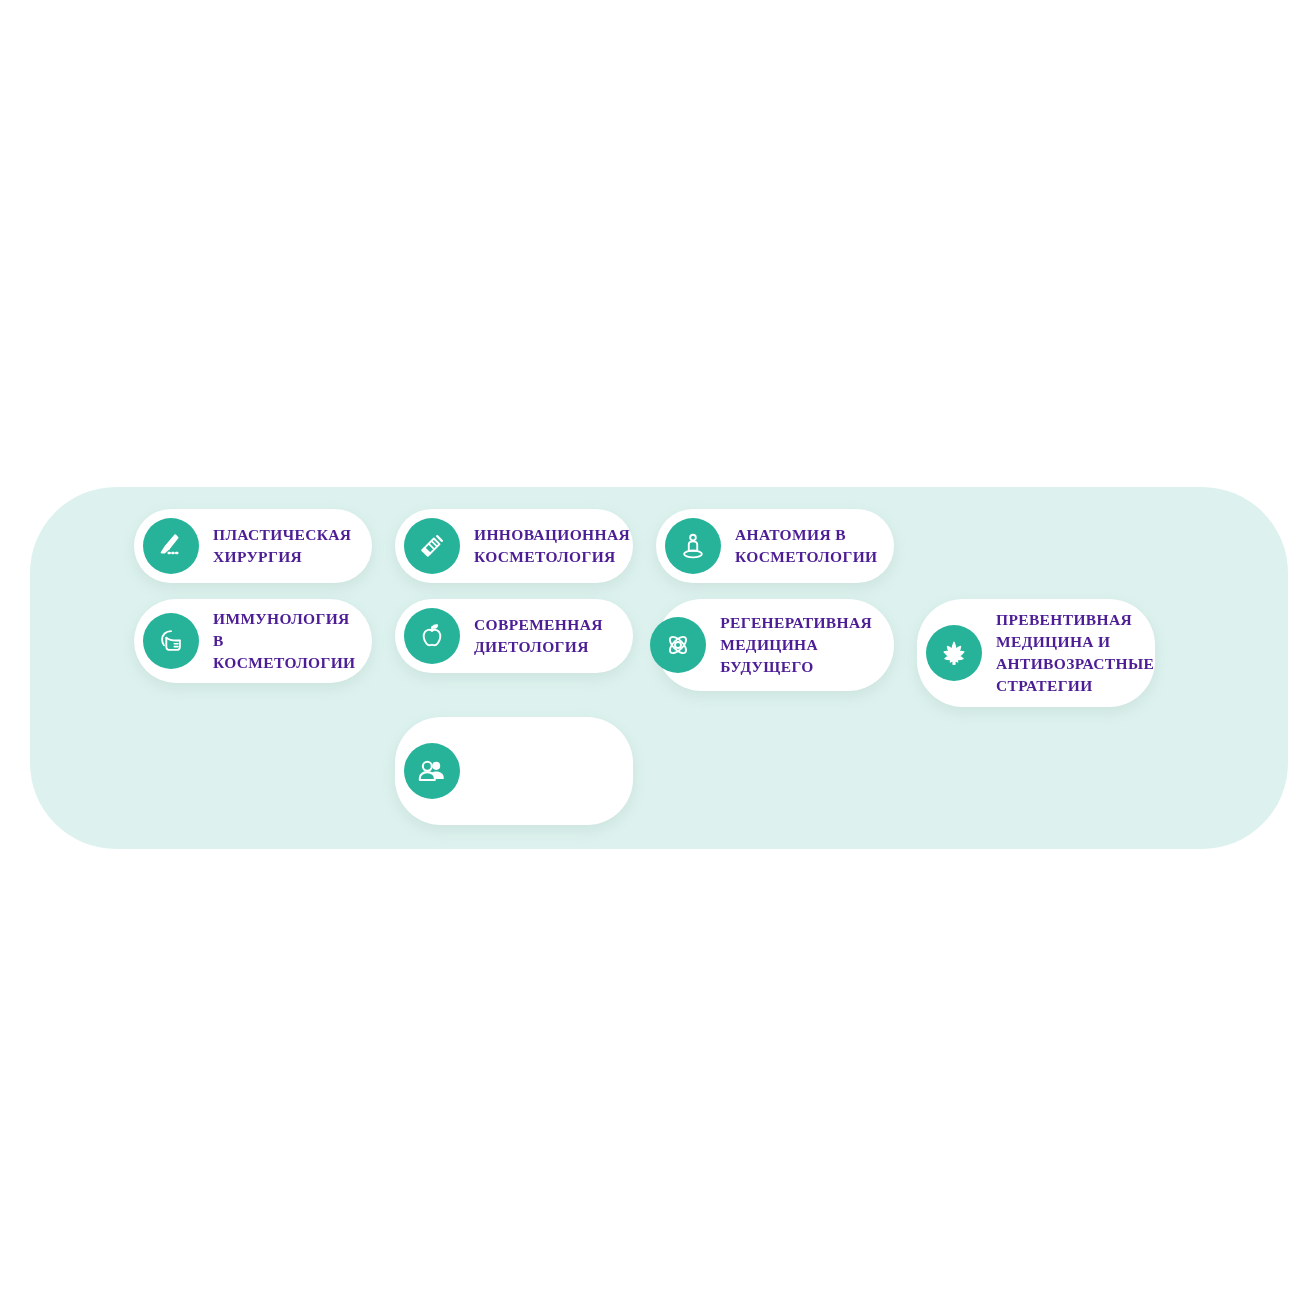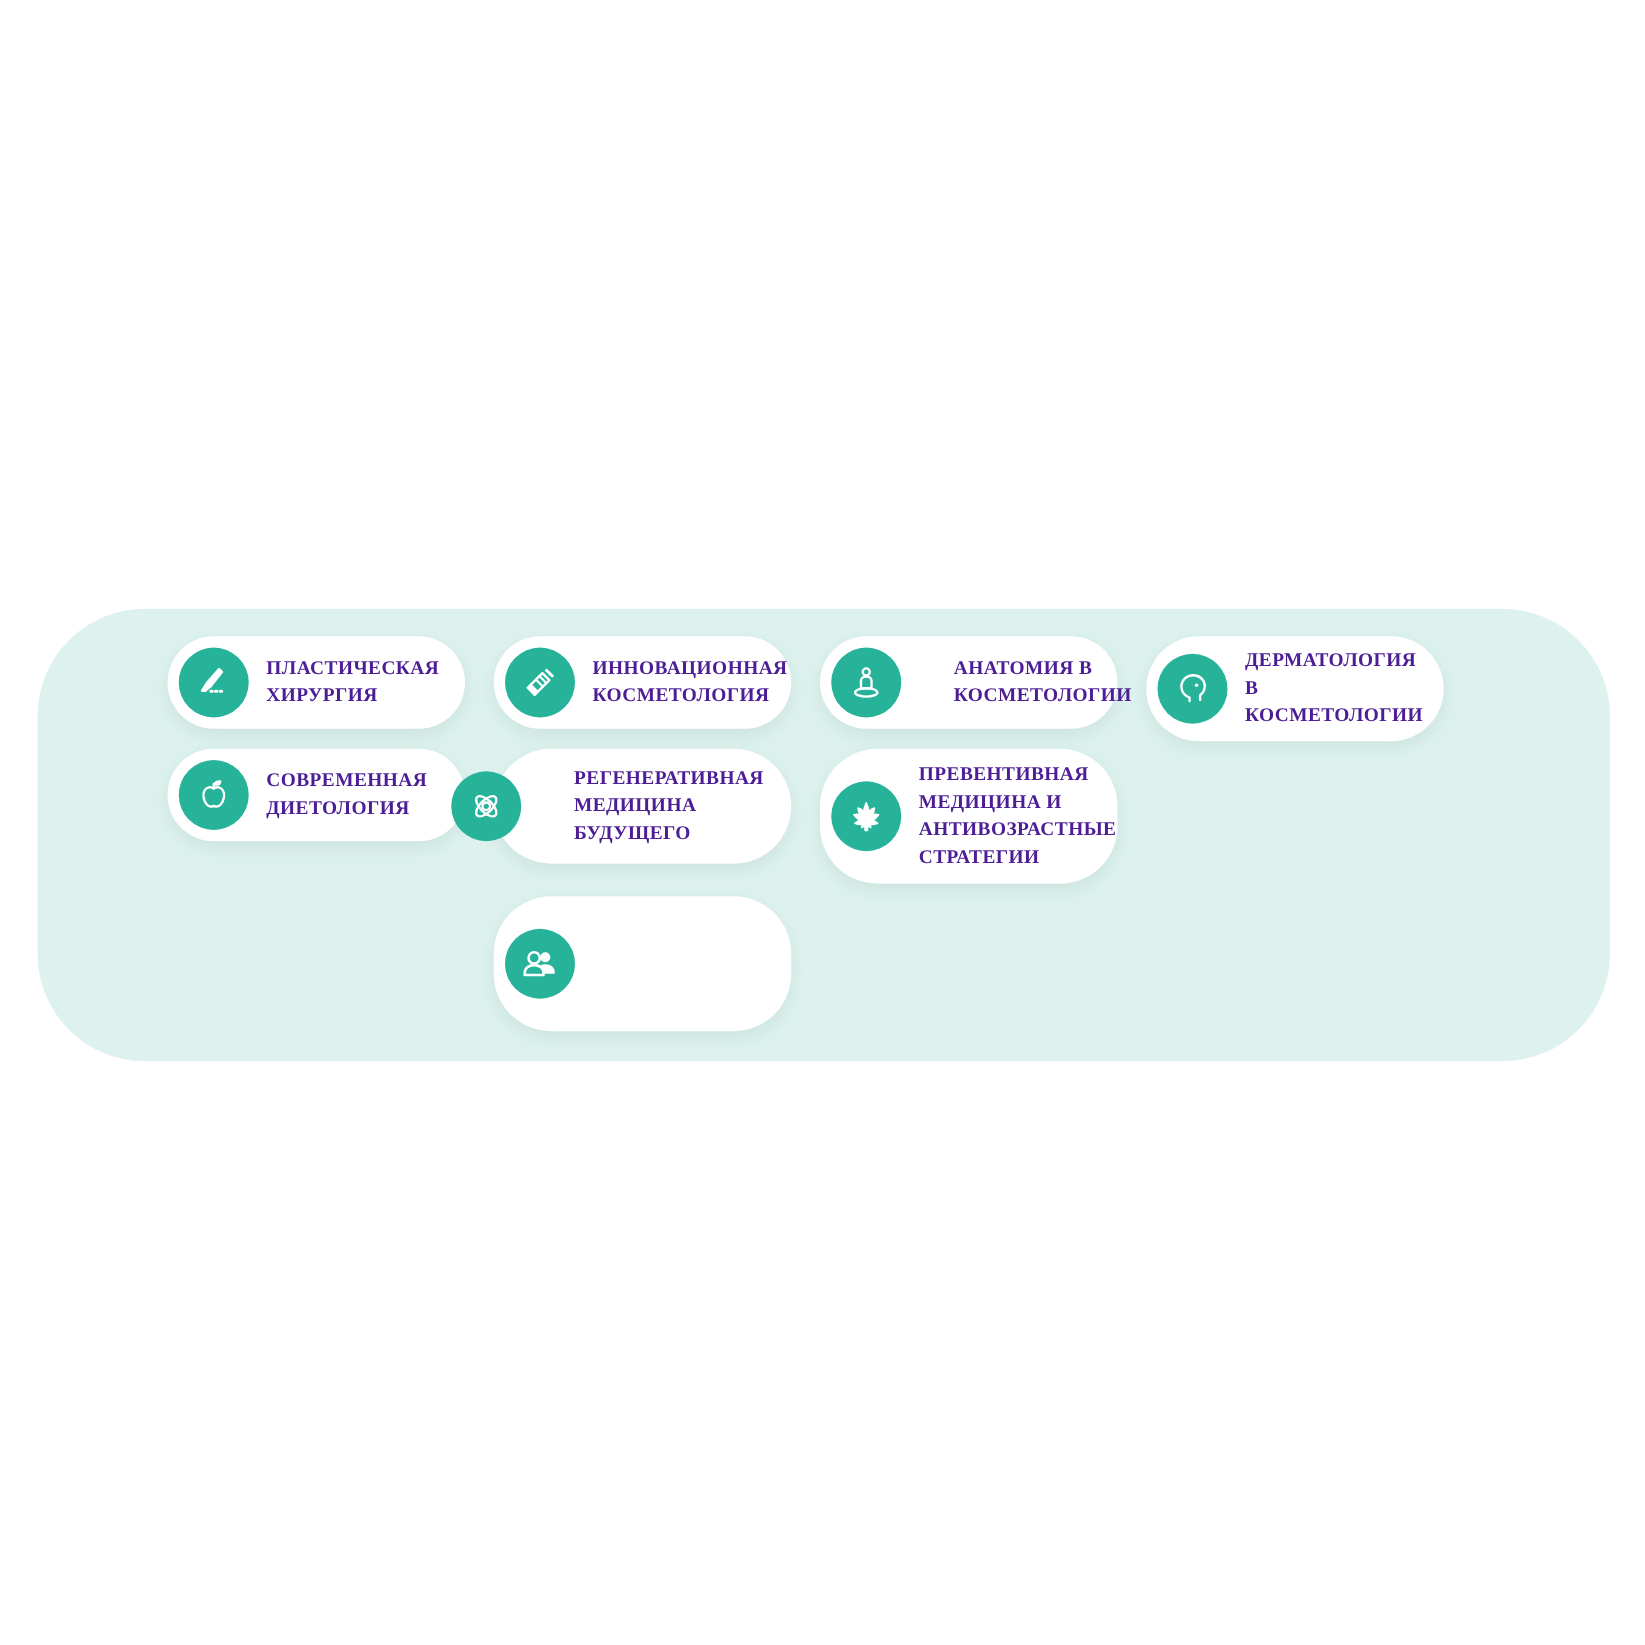--- a/index.html
+++ b/index.html
@@ -58,21 +58,21 @@
     display: flex;
     align-items: center;
     box-sizing: border-box;
     padding: 9px 22px 9px 9px;
     margin-right: 23px;
   }
   .pill:last-child { margin-right: 0; }
 
   .pill.w1 { width: 238px; min-height: 74px; }
   .pill.w2 { width: 238px; min-height: 74px; }
-  .pill.w3 { width: 238px; min-height: 74px; gap: 28px; }
+  .pill.w3 { width: 238px; min-height: 74px; }
   .pill.w4 { width: 238px; min-height: 74px; }
 
   .pill.tall { min-height: 92px; justify-content: flex-end; }
   .pill.taller { min-height: 108px; justify-content: space-between; }
 
   .icon-badge {
     flex: 0 0 auto;
     width: 56px;
     height: 56px;
     border-radius: 50%;
@@ -135,36 +135,37 @@
           <span class="icon-badge">
             <svg viewBox="0 0 32 32" fill="none" stroke="#ffffff" stroke-width="2" stroke-linecap="round" stroke-linejoin="round">
               <circle cx="16" cy="7" r="3"></circle>
               <path d="M11.5 14.5 C11.5 12.3 13.5 11 16 11 C18.5 11 20.5 12.3 20.5 14.5 L20.5 21 L11.5 21 Z"></path>
               <ellipse cx="16" cy="24.5" rx="9.5" ry="3.6"></ellipse>
             </svg>
           </span>
           <span class="pill-label">АНАТОМИЯ В КОСМЕТОЛОГИИ</span>
         </div>
 
-        <div class="pill w4">
-          <span class="icon-badge">
-            <svg viewBox="0 0 32 32" fill="none" stroke="#ffffff" stroke-width="2" stroke-linecap="round" stroke-linejoin="round">
-              <path d="M22.5 25.5 L22.5 21.5 C25 19.6 26.5 16.8 26.5 13.6
-                       C26.5 8.3 22 4.5 16.5 4.5 C11 4.5 6.5 8.6 6.5 14
-                       C6.5 19 10 22.5 13.5 23.5 L13.5 26.5"></path>
-              <circle cx="19.5" cy="13" r="1.5" fill="#ffffff" stroke="none"></circle>
-            </svg>
-          </span>
-          <span class="pill-label">ДЕРМАТОЛОГИЯ В КОСМЕТОЛОГИИ</span>
-        </div>
 
       </div>
 
       <div class="row row-2">
 
+        <div class="pill w1">
+          <span class="icon-badge">
+            <svg viewBox="0 0 32 32" fill="none" stroke="#ffffff" stroke-width="2" stroke-linecap="round" stroke-linejoin="round">
+              <path d="M16 5.5 C10.5 5.5 6.5 9.3 6.5 14.5 C6.5 17 7.3 19 8.5 20.5"></path>
+              <path d="M11 12.5 C13.5 14.5 17.5 15.5 21.5 15.5 L25 15.5"></path>
+              <path d="M11 12.5 L11 22 C11 24.2 12.8 25.5 15 25.5 L21.5 25.5
+                       C23.7 25.5 25.5 24.2 25.5 22 L25.5 15.5"></path>
+              <path d="M19.5 19 h4 M19.5 22 h4" stroke-width="1.7"></path>
+            </svg>
+          </span>
+          <span class="pill-label">ИММУНОЛОГИЯ В КОСМЕТОЛОГИИ</span>
+        </div>
 
         <div class="pill w2">
           <span class="icon-badge">
             <svg viewBox="0 0 32 32" fill="none" stroke="#ffffff" stroke-width="2" stroke-linecap="round" stroke-linejoin="round">
               <path d="M16 10.5 C13.8 8.6 10 9.2 8.2 12 C6.2 15.2 7.2 20.5 10 24
                        C11.6 26 13.4 26.6 16 25.3 C18.6 26.6 20.4 26 22 24
                        C24.8 20.5 25.8 15.2 23.8 12 C22 9.2 18.2 8.6 16 10.5 Z"></path>
               <path d="M16 10.5 L16 6.5"></path>
               <path d="M16.5 6.5 C18 4.5 20 4.2 21.5 4.5 C21.5 6.5 19.8 7.6 16.5 7" fill="#ffffff" stroke="#ffffff"></path>
             </svg>

